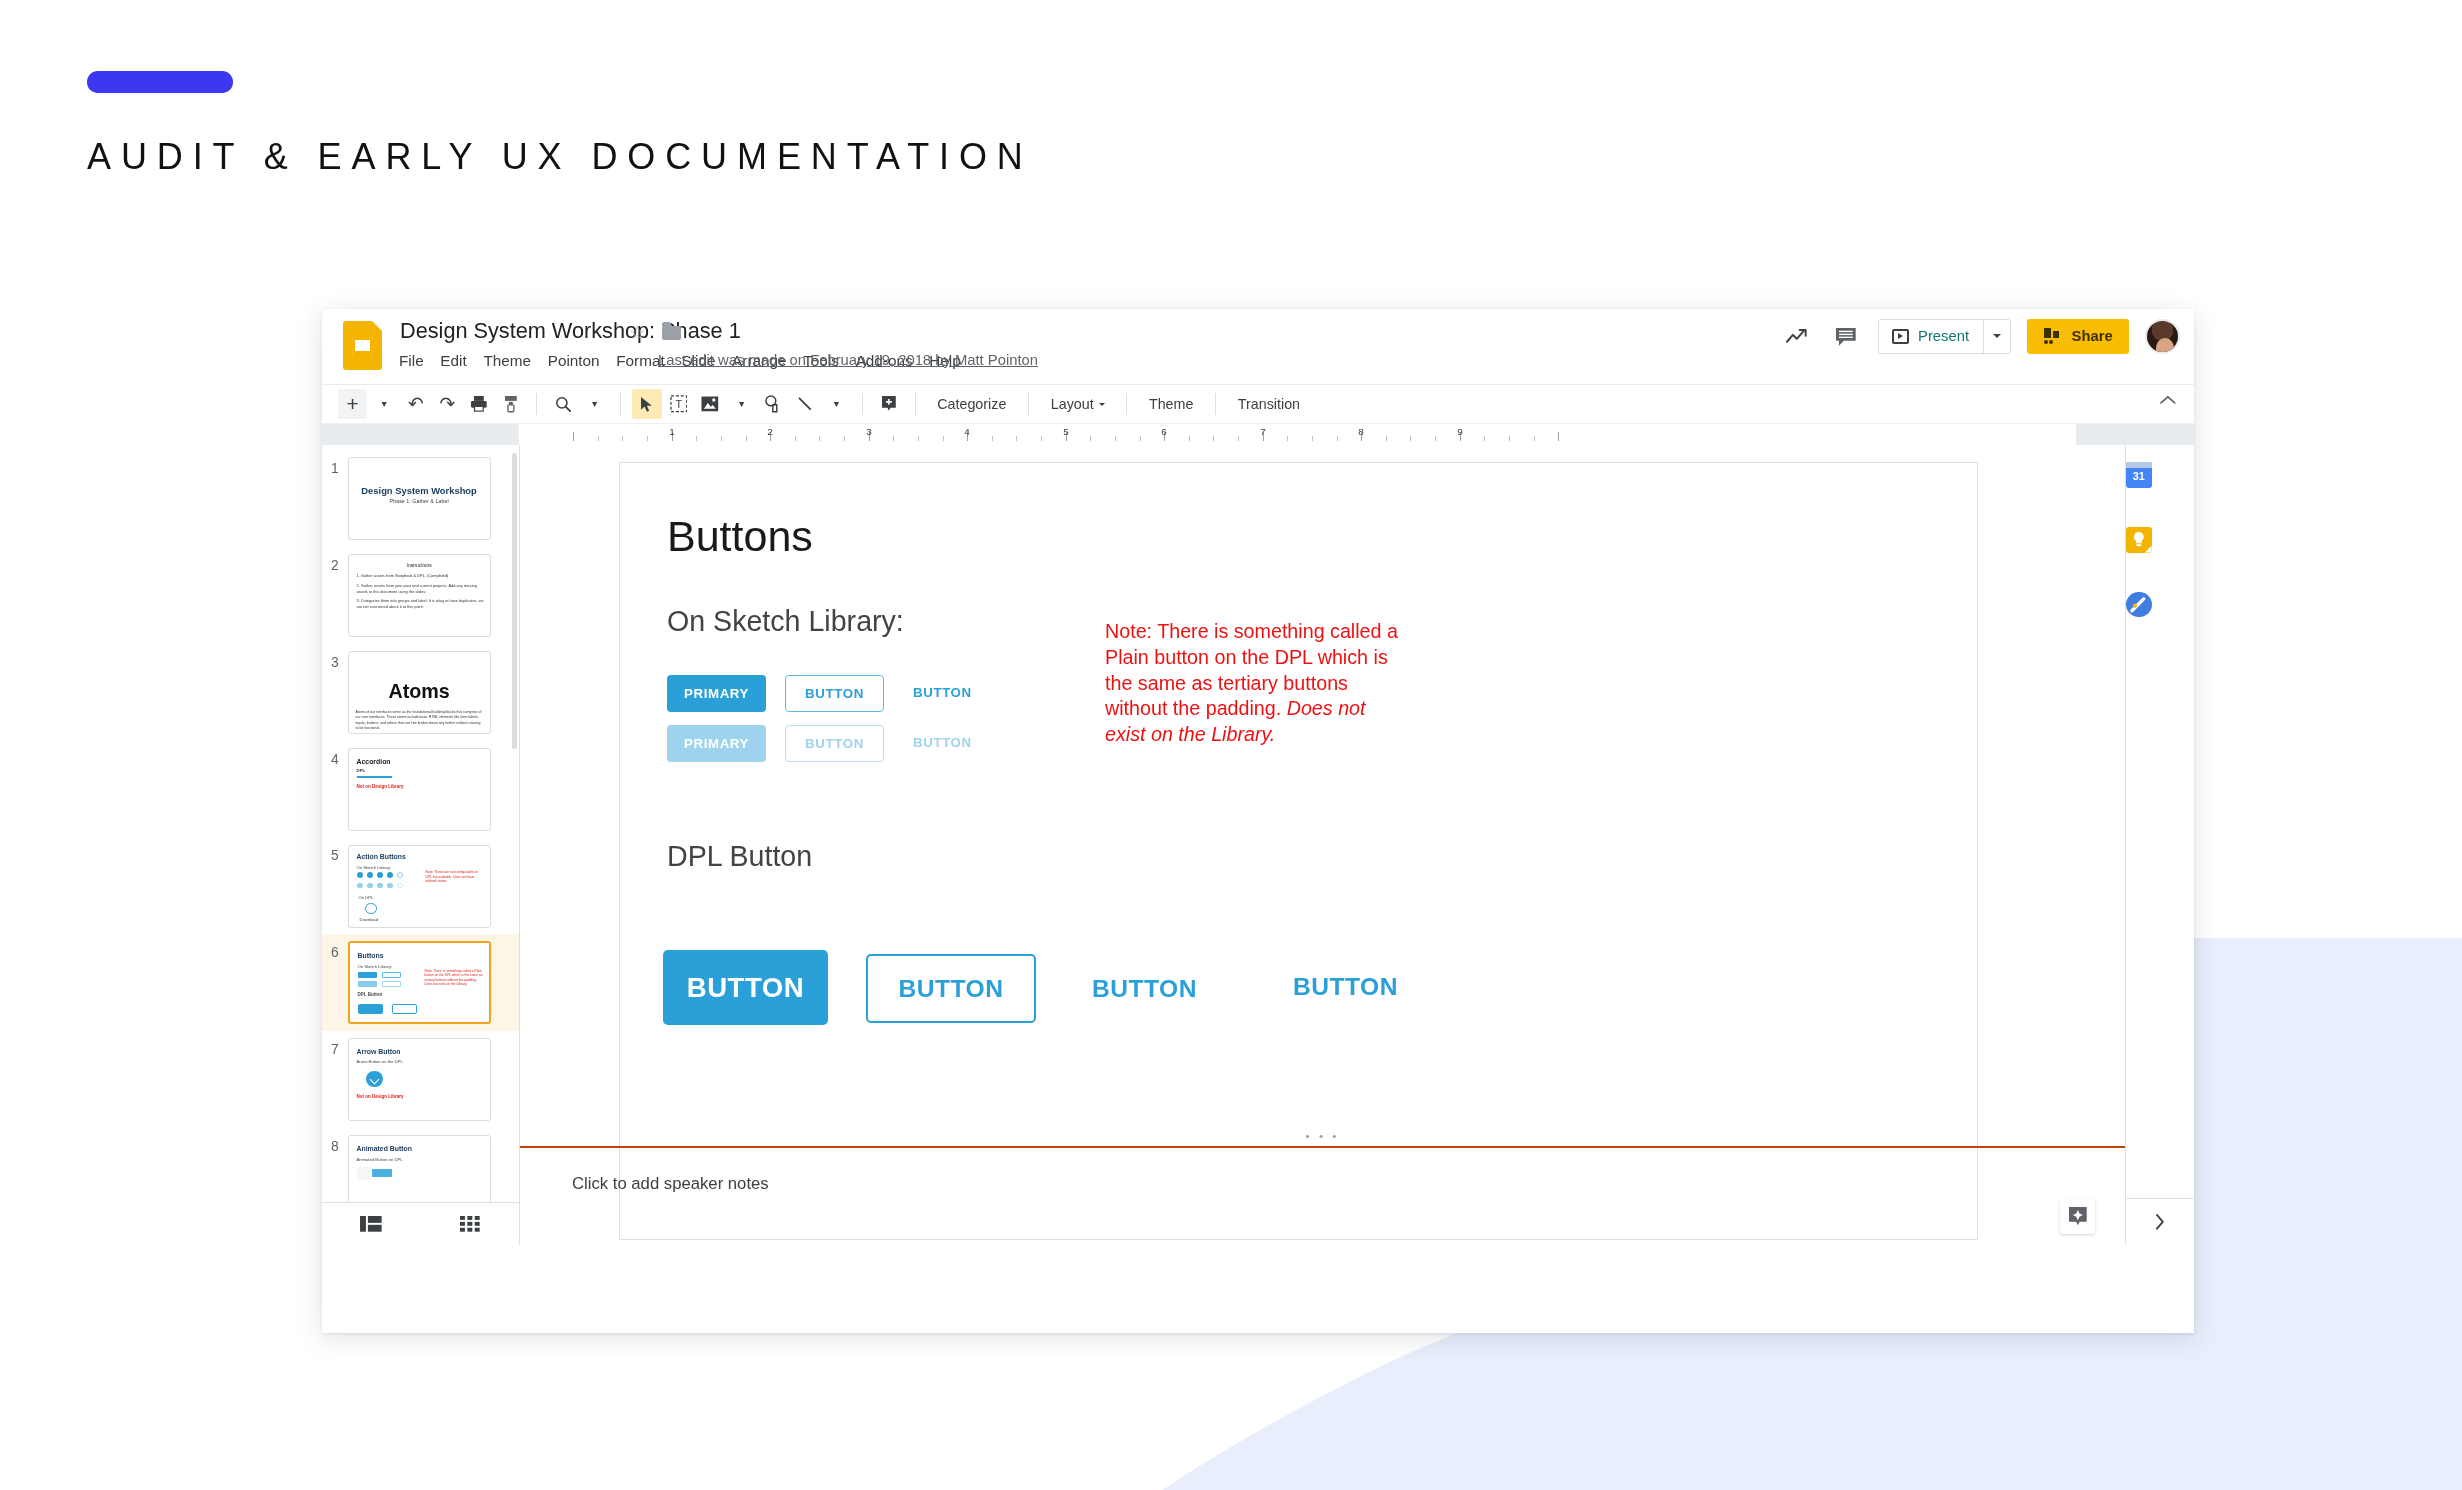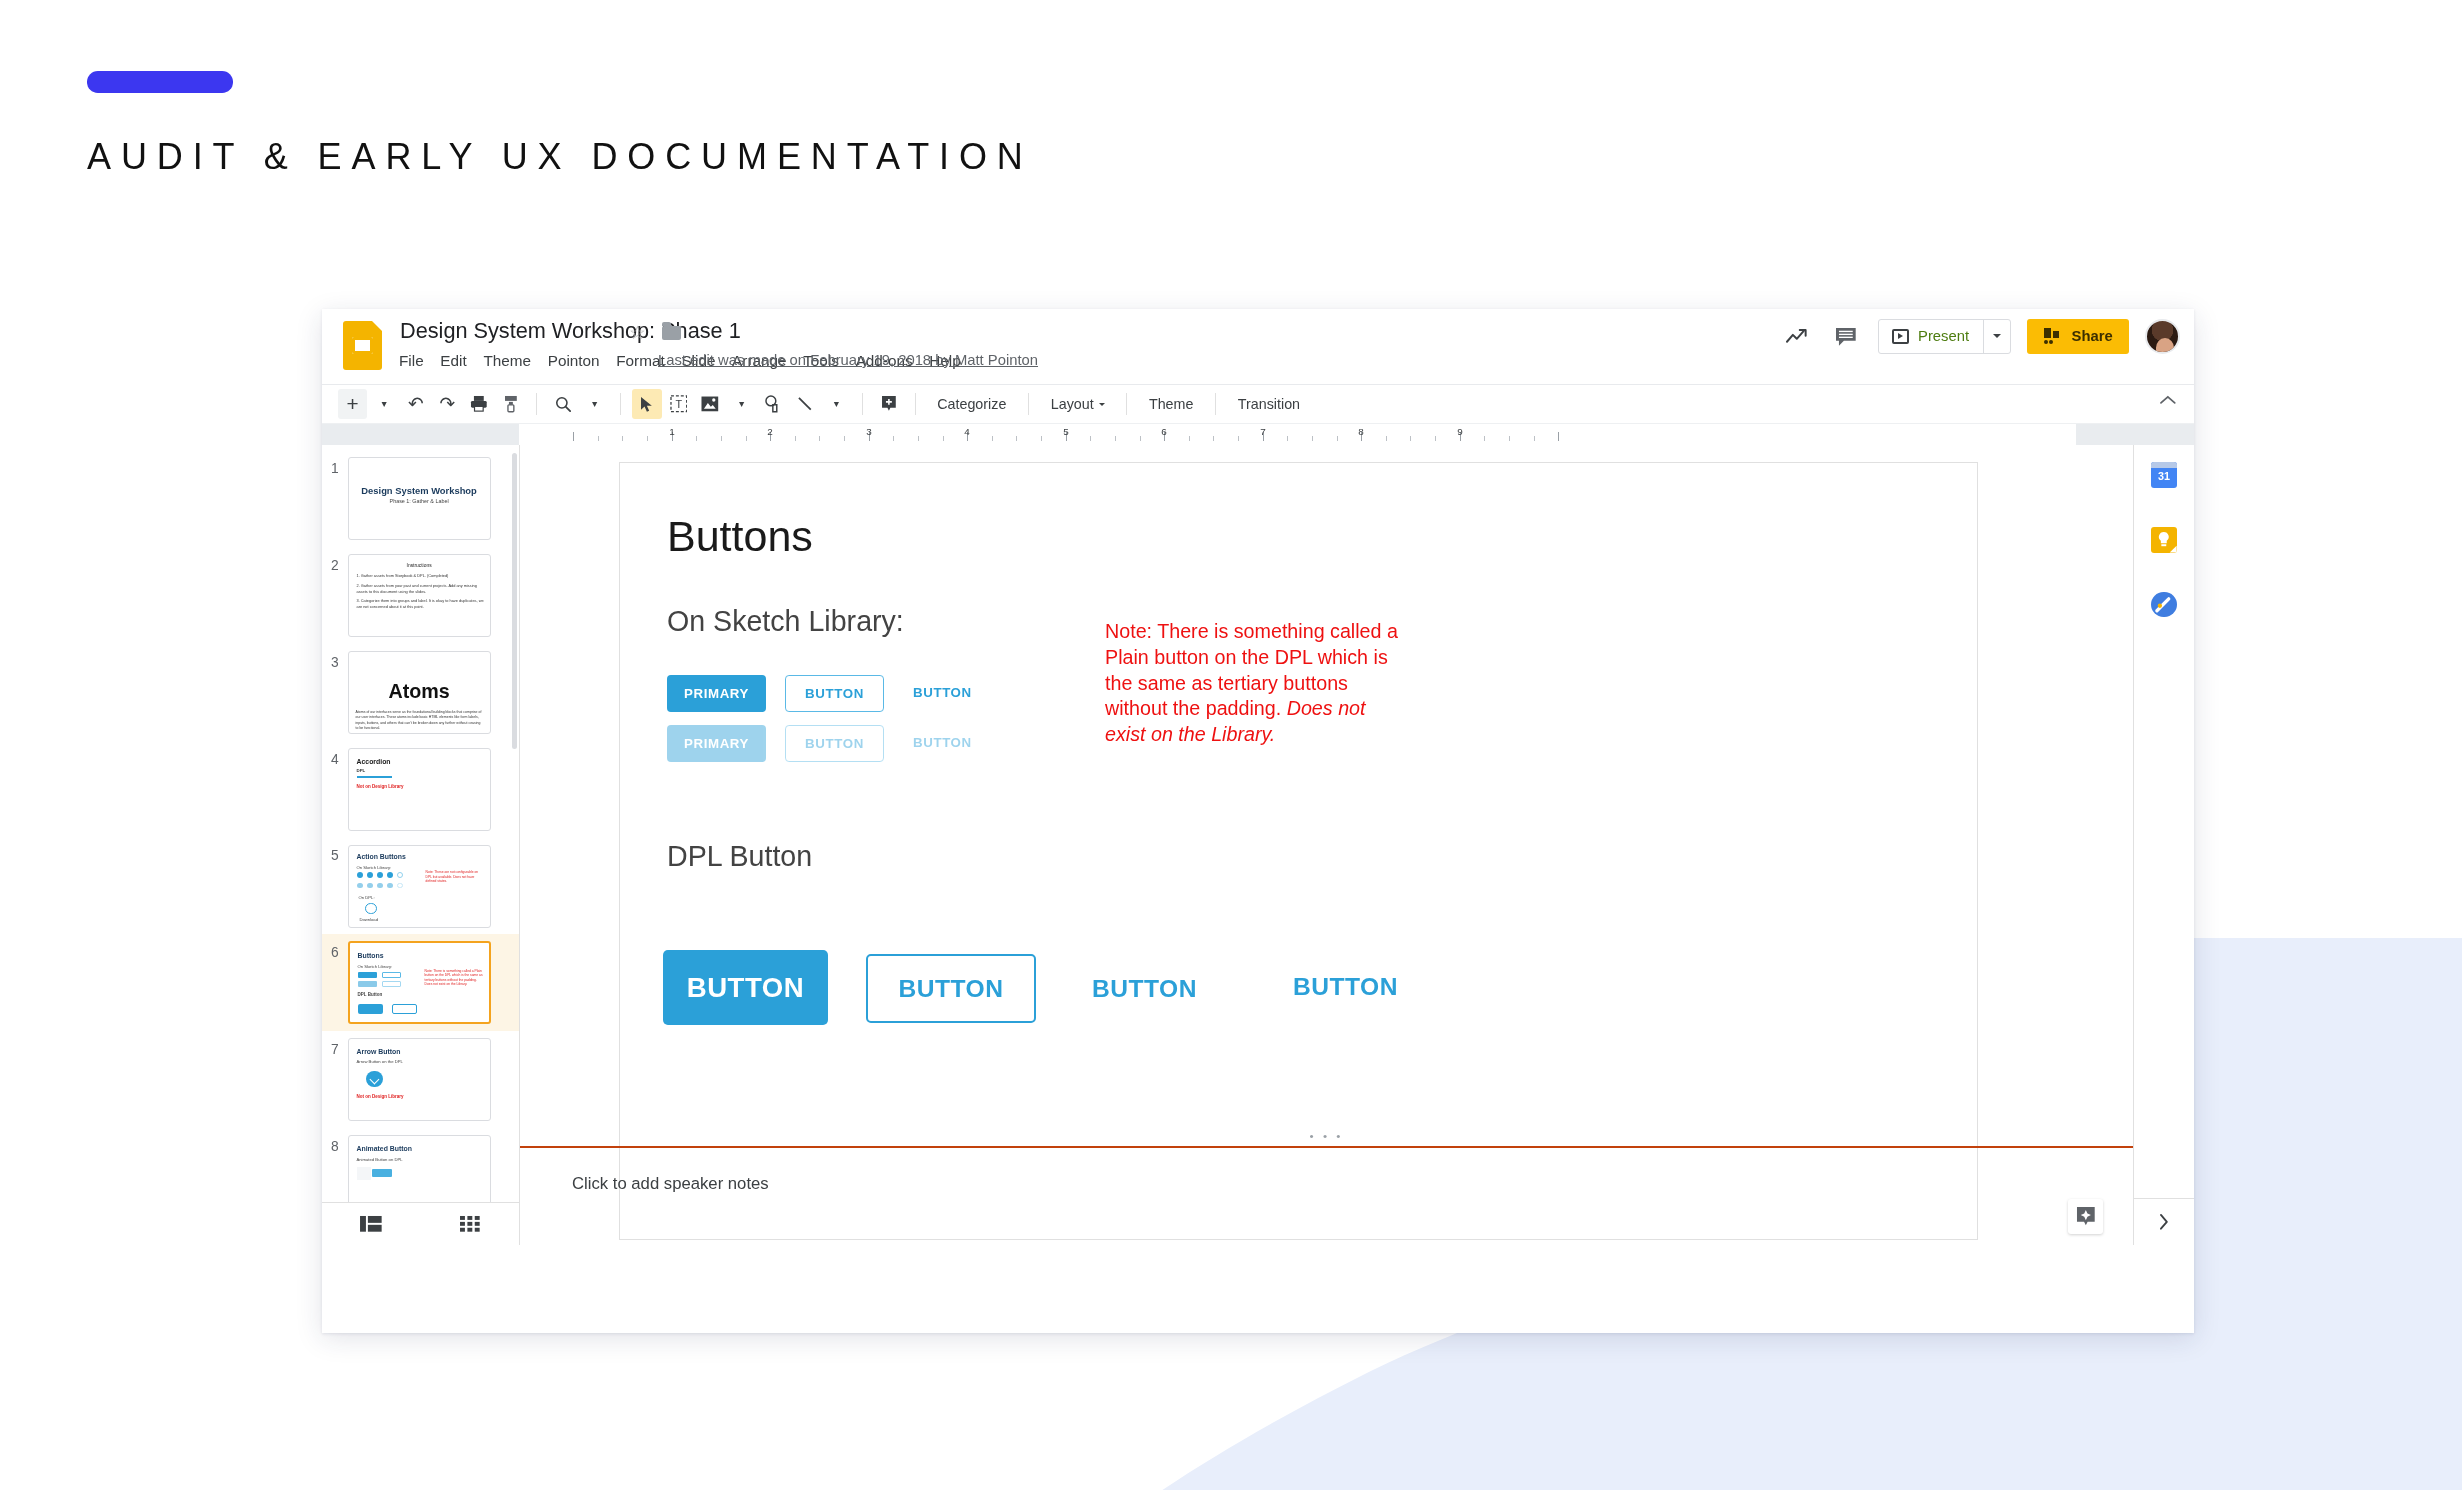--- a/index.html
+++ b/index.html
@@ -80,21 +80,21 @@
     font-size: 14.8px; color: #5f6368; text-decoration: underline;
     white-space:nowrap;
   }
 
   .hdr-right { position:absolute; right: 13.8px; top: 9.9px; display:flex; align-items:center; gap: 15.8px; }
   .icon-btn {
     width: 33px; height: 33px; display:flex; align-items:center; justify-content:center;
     color:#5f6368;
   }
   .present-group { display:flex; align-items:stretch; border:1px solid #dadce0; border-radius:3px; height: 35px; background:#fff;}
-  .present-main { display:flex; align-items:center; gap:8.9px; padding: 0 13.8px; font-size:14.8px; color:#4d7c0f; }
+  .present-main { display:flex; align-items:center; gap:8.9px; padding: 0 13.8px; font-size:14.8px; color:#0f766e; }
   .present-play {
     width: 16.7px; height: 14.8px; border: 2px solid #3c4043; border-radius:2px;
     position:relative;
   }
   .present-play::after{
     content:""; position:absolute; left:3.9px; top:2.5px;
     border-left: 5.9px solid #3c4043; border-top:3.9px solid transparent; border-bottom:3.9px solid transparent;
   }
   .present-caret { width: 27.6px; border-left:1px solid #dadce0; display:flex;align-items:center;justify-content:center; }
   .caret { width:0;height:0;border-left:4.9px solid transparent;border-right:4.9px solid transparent;border-top:4.9px solid #3c4043; }
@@ -184,22 +184,22 @@
     height: 99px; border-top:2px solid #c2410c; position:relative;
   }
   .notes-text { position:absolute; left: 52px; top: 26.6px; font-size: 16.7px; color:#3c4043; }
   .explore-btn {
     position:absolute; right: 29.6px; bottom: 10.8px; width: 35px; height:35px;
     display:flex; align-items:center; justify-content:center;
     border-radius:3px; background:#fff; box-shadow: 0 1px 3px rgba(0,0,0,.18);
   }
 
   .right-rail {
-    width: 61px; background:#fff; border-left:1px solid #e0e0e0;
-    display:flex; flex-direction:column; align-items:center; padding-top: 17.7px; gap: 39px;
+    width: 69px; background:#fff; border-left:1px solid #e0e0e0;
+    display:flex; flex-direction:column; padding-top: 17.7px; gap: 39px;
     position:relative;
   }
   .rail-ic { width: 25.6px; height: 25.6px; border-radius:3px; position:relative; }
   .rail-expand {
     position:absolute; bottom: 0; left:0; right:0; height: 47px; border-top:1px solid #e0e0e0;
     display:flex; align-items:center; justify-content:center; color:#3c4043; font-size:16.7px;
   }
 
   
   .s-h1 { position:absolute; left: 47px; top: 49px; font-size: 43px; color:#1a1a1a; font-weight:400; }

